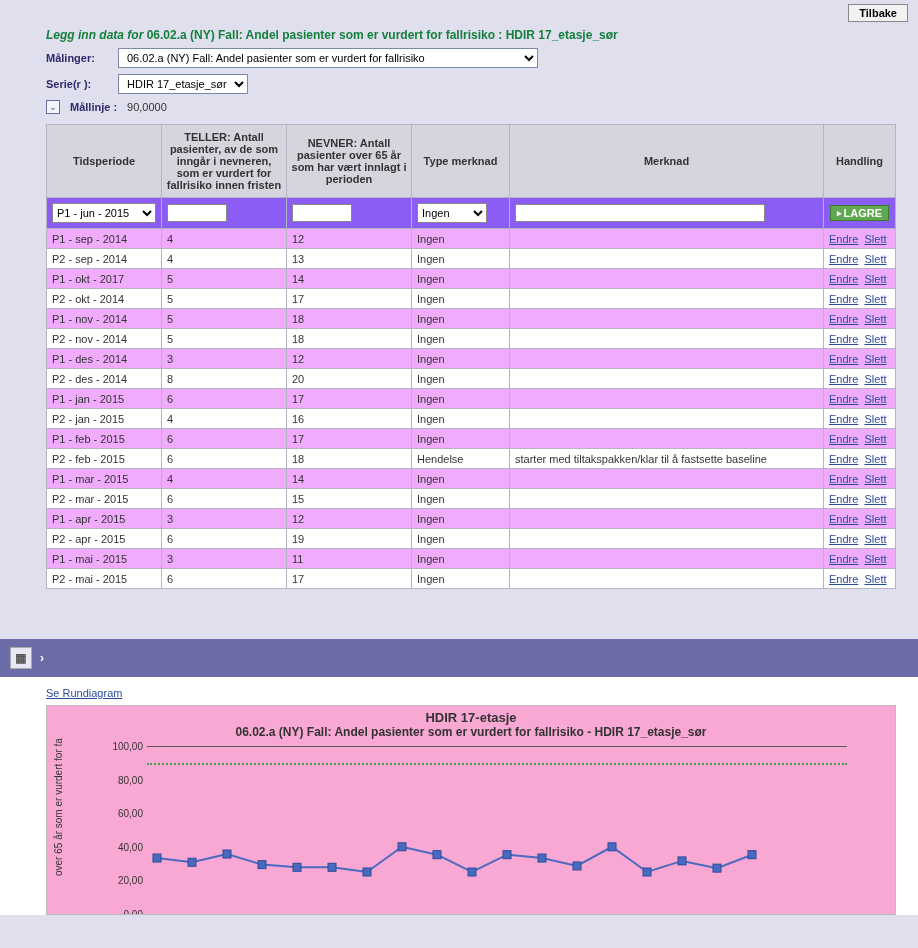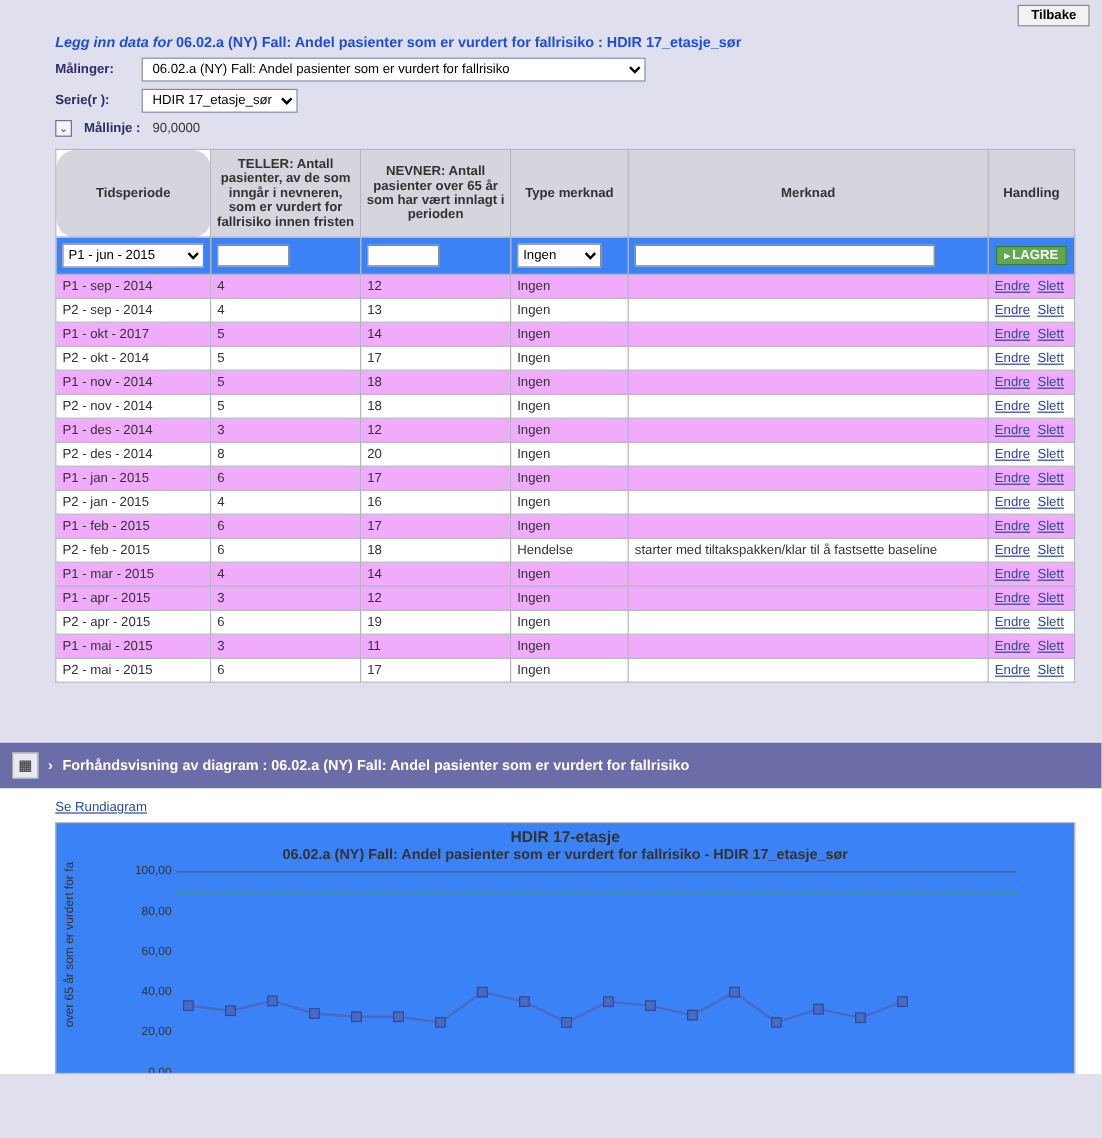--- a/index.html
+++ b/index.html
@@ -22,21 +22,21 @@
     padding: 2px 10px;
     font-weight: bold;
     font-size: 11px;
     cursor: pointer;
   }
   .content {
     padding: 0 0 20px 46px;
   }
   .title-line {
     font-size: 12px;
-    color: #1d4ed8;
+    color: #15803d;
     margin: 6px 0 6px 0;
   }
   .title-line .ital { font-style: italic; font-weight: bold; }
   .title-line .bold { font-weight: bold; }
   .form-row {
     display: flex;
     align-items: center;
     margin-bottom: 6px;
     gap: 6px;
   }
@@ -90,27 +90,27 @@
     vertical-align: middle;
   }
   table.data-table td {
     border: 1px solid #b4b4c4;
     padding: 3px 5px;
     font-size: 11px;
     color: #333;
     vertical-align: middle;
     height: 20px;
   }
-  .col-period { width: 129px; border-radius: 16px; }
+  .col-period { width: 115px; }
   .col-teller { width: 125px; }
   .col-nevner { width: 125px; }
   .col-type { width: 98px; }
   .col-merknad { width: auto; }
   .col-handling { width: 72px; text-align: center; }
-  tr.input-row td { background: #3b82f6; padding:5px; }
+  tr.input-row td { background: #8b5cf6; padding:5px; }
   tr.odd td { background: #f0abfc; }
   tr.even td { background: #fff; }
   .input-select {
     width: 100%;
     border: 1px solid #888;
     font-size: 11px;
     height: 20px;
     background:#fff;
   }
   .input-text {
@@ -168,21 +168,21 @@
   .chart-area-wrap {
     background:#fff;
     width:918px;
     padding: 10px 0 0 46px;
   }
   .se-run { color:#2a4a9a; text-decoration:underline; font-size:11px; cursor:pointer; display:inline-block; margin-bottom:6px;}
   .chart-box {
     width: 850px;
     height: 210px;
     border: 1px solid #bbb;
-    background: #3b82f6;
+    background: #f9a8d4;
     position: relative;
     overflow:hidden;
   }
   .chart-title1 { text-align:center; font-weight:bold; font-size:13px; padding-top:4px;}
   .chart-title2 { text-align:center; font-weight:bold; font-size:12px; padding-bottom:2px;}
   .chart-plot {
     position:absolute;
     left:100px; top:40px; width:700px; height:168px;
   }
   .y-axis-label {
@@ -365,20 +365,28 @@
           <td class="handling-cell"><span class="link">Endre</span>&nbsp;&nbsp;<span class="link">Slett</span></td>
         </tr>
         <tr class="odd">
           <td>P1 - mar - 2015</td>
           <td>4</td>
           <td>14</td>
           <td>Ingen</td>
           <td></td>
           <td class="handling-cell"><span class="link">Endre</span>&nbsp;&nbsp;<span class="link">Slett</span></td>
         </tr>
+        <tr class="even">
+          <td>P2 - mar - 2015</td>
+          <td>6</td>
+          <td>15</td>
+          <td>Ingen</td>
+          <td></td>
+          <td class="handling-cell"><span class="link">Endre</span>&nbsp;&nbsp;<span class="link">Slett</span></td>
+        </tr>
         <tr class="odd">
           <td>P1 - apr - 2015</td>
           <td>3</td>
           <td>12</td>
           <td>Ingen</td>
           <td></td>
           <td class="handling-cell"><span class="link">Endre</span>&nbsp;&nbsp;<span class="link">Slett</span></td>
         </tr>
         <tr class="even">
           <td>P2 - apr - 2015</td>
@@ -404,21 +412,20 @@
           <td></td>
           <td class="handling-cell"><span class="link">Endre</span>&nbsp;&nbsp;<span class="link">Slett</span></td>
         </tr>
       </tbody>
   </table>
 </div>
 
 <div class="panel-header">
   <span class="panel-icon">▦</span>
   <span>›</span>
-  <span>Forhåndsvisning av diagram : 06.02.a (NY) Fall: Andel pasienter som er vurdert for fallrisiko</span>
 </div>
 
 <div class="chart-area-wrap">
   <span class="se-run">Se Rundiagram</span>
   <div class="chart-box">
     <div class="chart-title1">HDIR 17-etasje</div>
     <div class="chart-title2">06.02.a (NY) Fall: Andel pasienter som er vurdert for fallrisiko - HDIR 17_etasje_sør</div>
     <div class="y-axis-label">over 65 år som er vurdert for fa</div>
     <div class="y-ticks" id="yticks">
         <div class="y-tick" style="top: 168px;">0,00</div>

